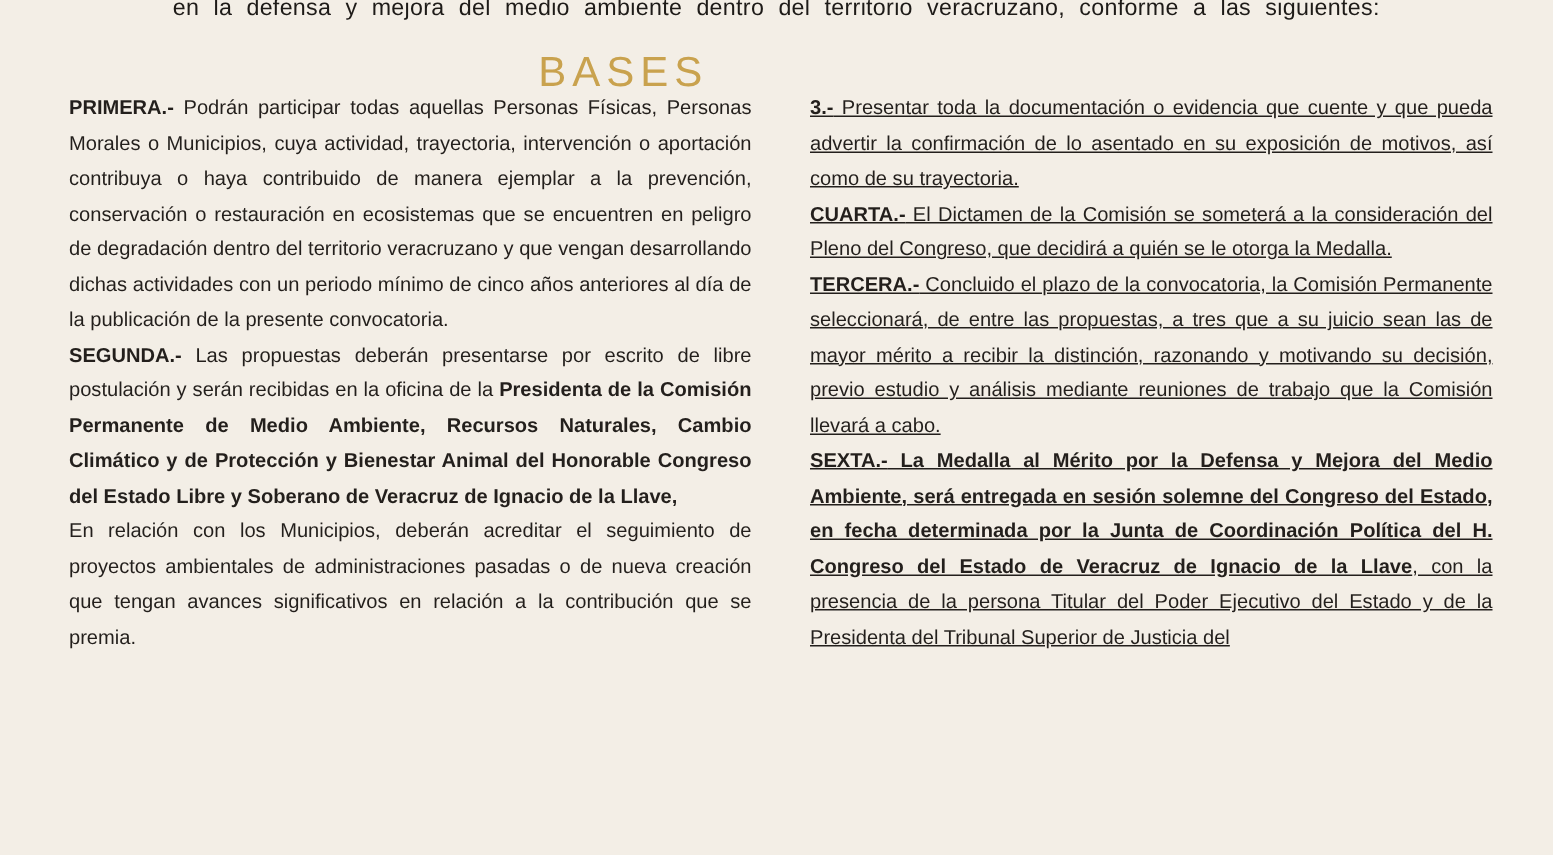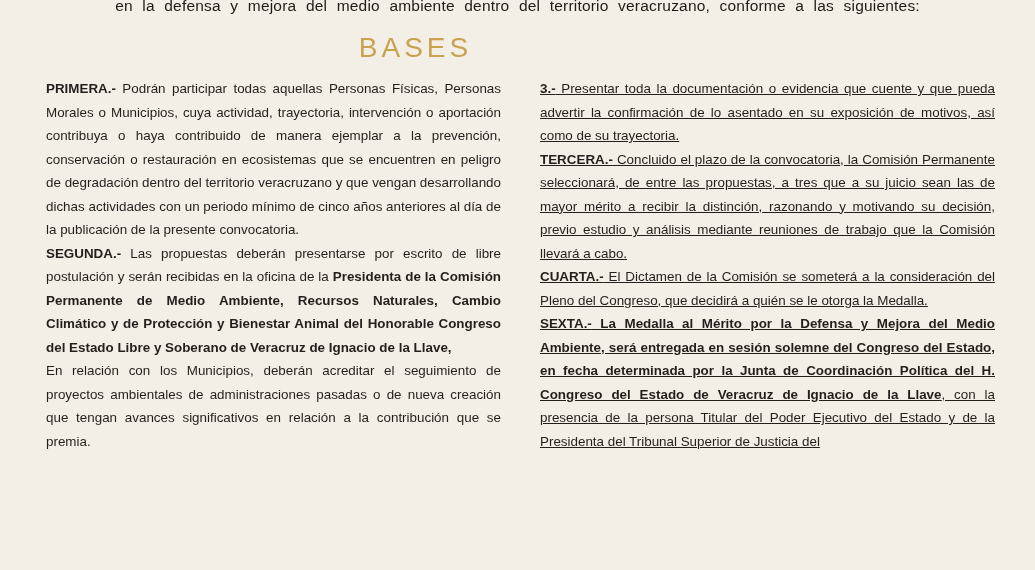--- a/index.html
+++ b/index.html
@@ -34,21 +34,21 @@
       left: 0;
       width: 831px;
       text-align: center;
       font-size: 28px;
       letter-spacing: 4px;
       color: #c9a24e;
       line-height: 36px;
     }
     .col {
       position: absolute;
-      top: 77px;
+      top: 60px;
       width: 455px;
       font-size: 13.4px;
       line-height: 23.5px;
       text-align: justify;
     }
     .col.left { left: 46px; }
     .col.right { left: 540px; text-decoration: underline; }
     .col p {
       margin: 0;
     }
@@ -62,16 +62,16 @@
 <div class="title">BASES</div>
 
 <div class="col left">
   <p><b>PRIMERA.-</b><span> Podrán participar todas aquellas Personas Físicas, Personas Morales o Municipios, cuya actividad, trayectoria, intervención o aportación contribuya o haya contribuido de manera ejemplar a la prevención, conservación o restauración en ecosistemas que se encuentren en peligro de degradación dentro del territorio veracruzano y que vengan desarrollando dichas actividades con un periodo mínimo de cinco años anteriores al día de la publicación de la presente convocatoria.</span></p>
   <p><b>SEGUNDA.-</b><span> Las propuestas deberán presentarse por escrito de libre postulación y serán recibidas en la oficina de la </span><b>Presidenta de la Comisión Permanente de Medio Ambiente, Recursos Naturales, Cambio Climático y de Protección y Bienestar Animal del Honorable Congreso del Estado Libre y Soberano de Veracruz de Ignacio de la Llave,</b></p>
   <p><span>En relación con los Municipios, deberán acreditar el seguimiento de proyectos ambientales de administraciones pasadas o de nueva creación que tengan avances significativos en relación a la contribución que se premia.</span></p>
 </div>
 
 <div class="col right">
   <p><b>3.-</b><span> Presentar toda la documentación o evidencia que cuente y que pueda advertir la confirmación de lo asentado en su exposición de motivos, así como de su trayectoria.</span></p>
+  <p><b>CUARTA.-</b><span> El Dictamen de la Comisión se someterá a la consideración del Pleno del Congreso, que decidirá a quién se le otorga la Medalla.</span></p>
   <p><b>TERCERA.-</b><span> Concluido el plazo de la convocatoria, la Comisión Permanente seleccionará, de entre las propuestas, a tres que a su juicio sean las de mayor mérito a recibir la distinción, razonando y motivando su decisión, previo estudio y análisis mediante reuniones de trabajo que la Comisión llevará a cabo.</span></p>
-  <p><b>CUARTA.-</b><span> El Dictamen de la Comisión se someterá a la consideración del Pleno del Congreso, que decidirá a quién se le otorga la Medalla.</span></p>
   <p><b>SEXTA.-</b><b> La Medalla al Mérito por la Defensa y Mejora del Medio Ambiente, será entregada en sesión solemne del Congreso del Estado, en fecha determinada por la Junta de Coordinación Política del H. Congreso del Estado de Veracruz de Ignacio de la Llave</b><span>, con la presencia de la persona Titular del Poder Ejecutivo del Estado y de la Presidenta del Tribunal Superior de Justicia del</span></p>
 </div>
 
 </body></html>

